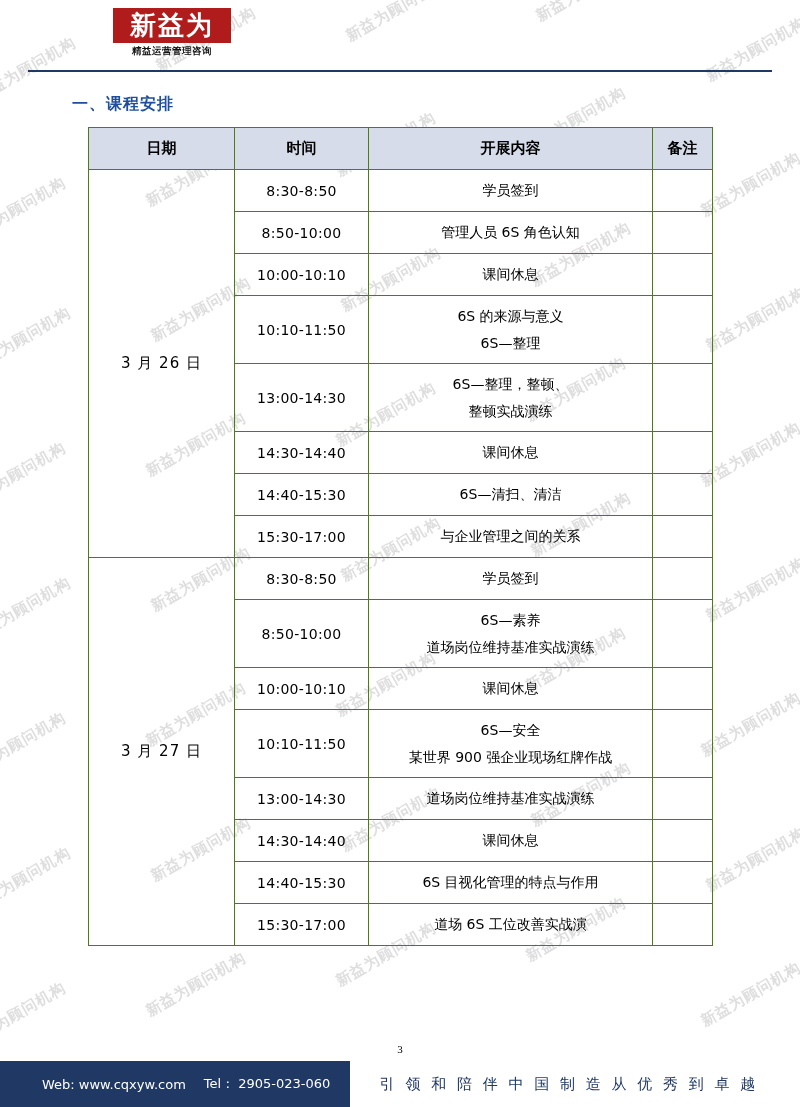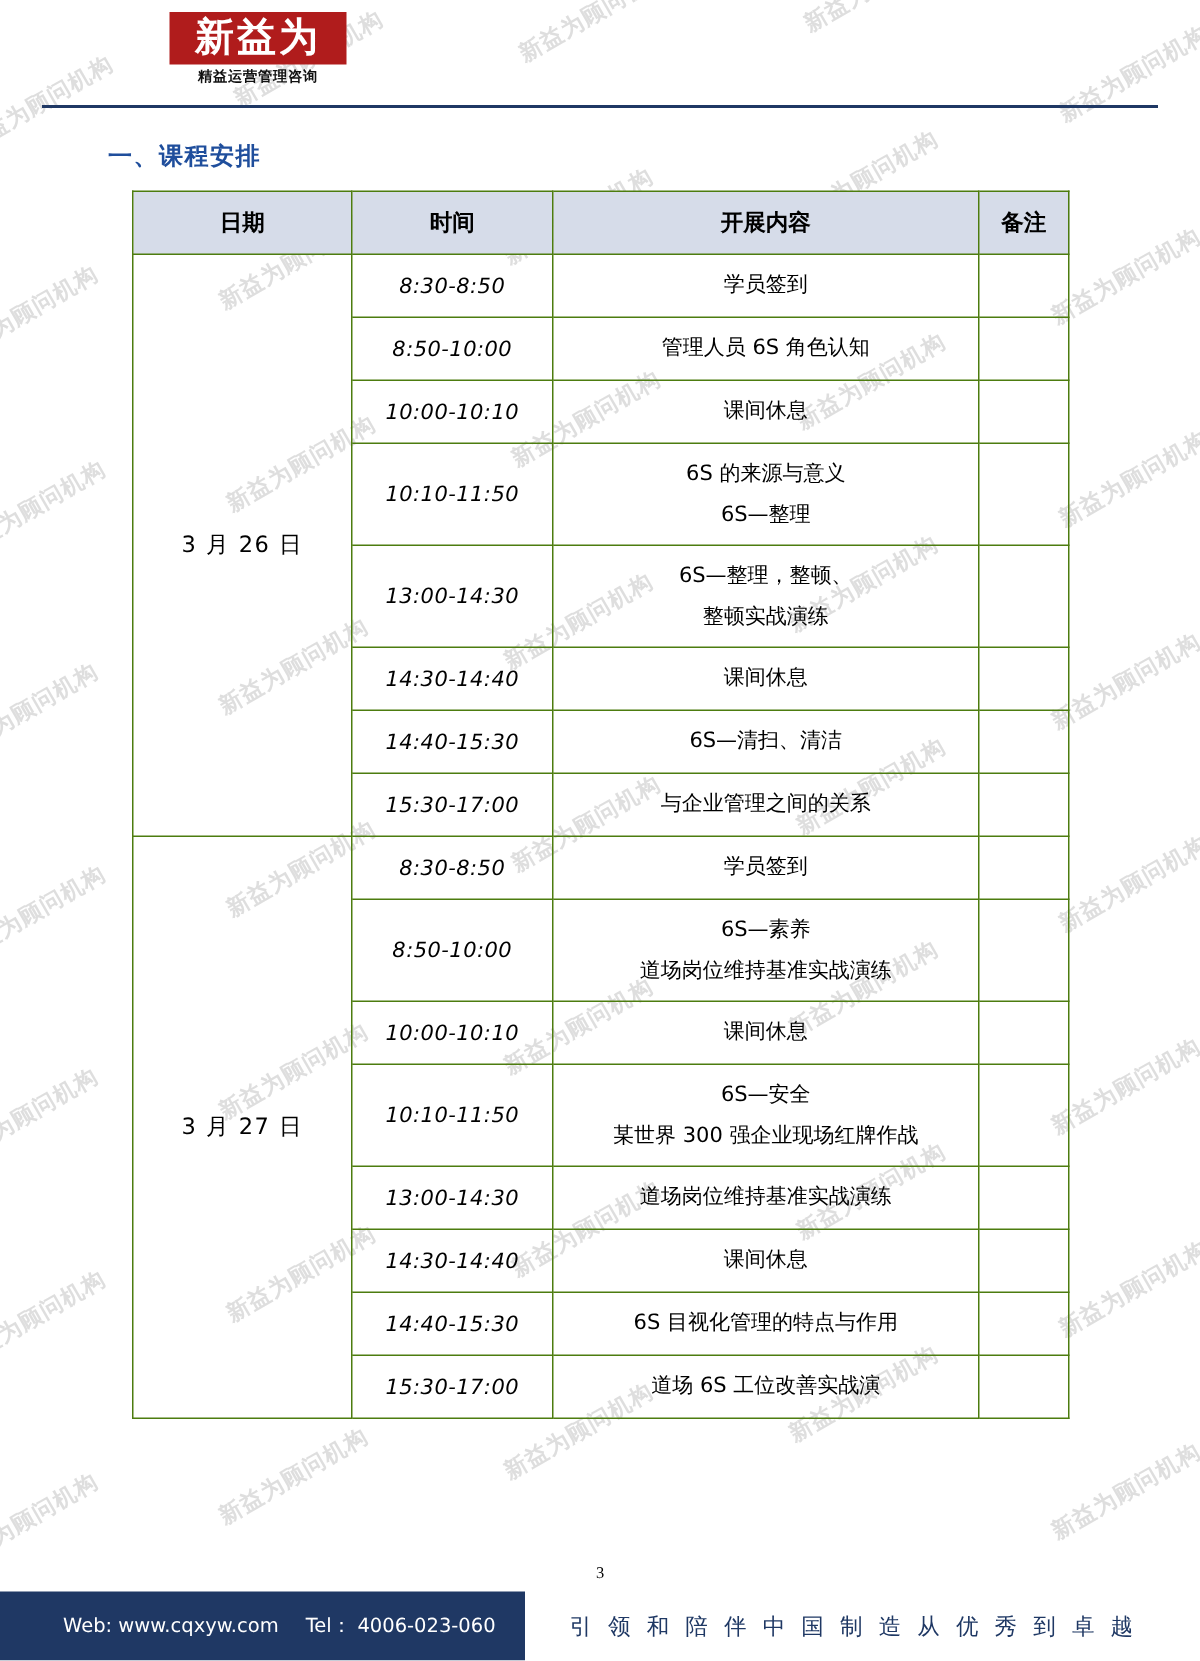--- a/index.html
+++ b/index.html
@@ -142,21 +142,20 @@
   col.c-topic  { width: 284px; }
   col.c-remark { width: 60px; }
 
   td.date-cell {
     font-size: 15px;
     letter-spacing: 1px;
   }
   td.time-cell {
     font-size: 14px;
     letter-spacing: .3px;
-    font-style: italic;
   }
   td.topic-cell {
     font-size: 14px;
     line-height: 27px;
     padding: 6px 4px;
   }
   td.remark-cell { }
   .row-h1 { height: 42px; }
   .row-h2 { height: 68px; }
 
@@ -370,21 +369,21 @@
         <td class="time-cell">10:00-10:10</td>
         <td class="topic-cell">
           <span class="topic-line">课间休息</span>
         </td>
         <td class="remark-cell"></td>
       </tr>
       <tr class="row-h2">
         <td class="time-cell">10:10-11:50</td>
         <td class="topic-cell">
           <span class="topic-line">6S—安全</span>
-          <span class="topic-line">某世界 300 强企业现场红牌作战</span>
+          <span class="topic-line">某世界 900 强企业现场红牌作战</span>
         </td>
         <td class="remark-cell"></td>
       </tr>
       <tr class="row-h1">
         <td class="time-cell">13:00-14:30</td>
         <td class="topic-cell">
           <span class="topic-line">道场岗位维持基准实战演练</span>
         </td>
         <td class="remark-cell"></td>
       </tr>
@@ -412,16 +411,16 @@
 
     </tbody>
   </table>
 </div>
 
 <div class="page-number">3</div>
 
 <div class="footer">
   <div class="footer-left">
     <span class="web">Web: www.cqxyw.com</span>
-    <span>Tel： 4006-023-060</span>
+    <span>Tel： 2905-023-060</span>
   </div>
   <div class="footer-right">引 领 和 陪 伴 中 国 制 造 从 优 秀 到 卓 越</div>
 </div>
 
 </body></html>

